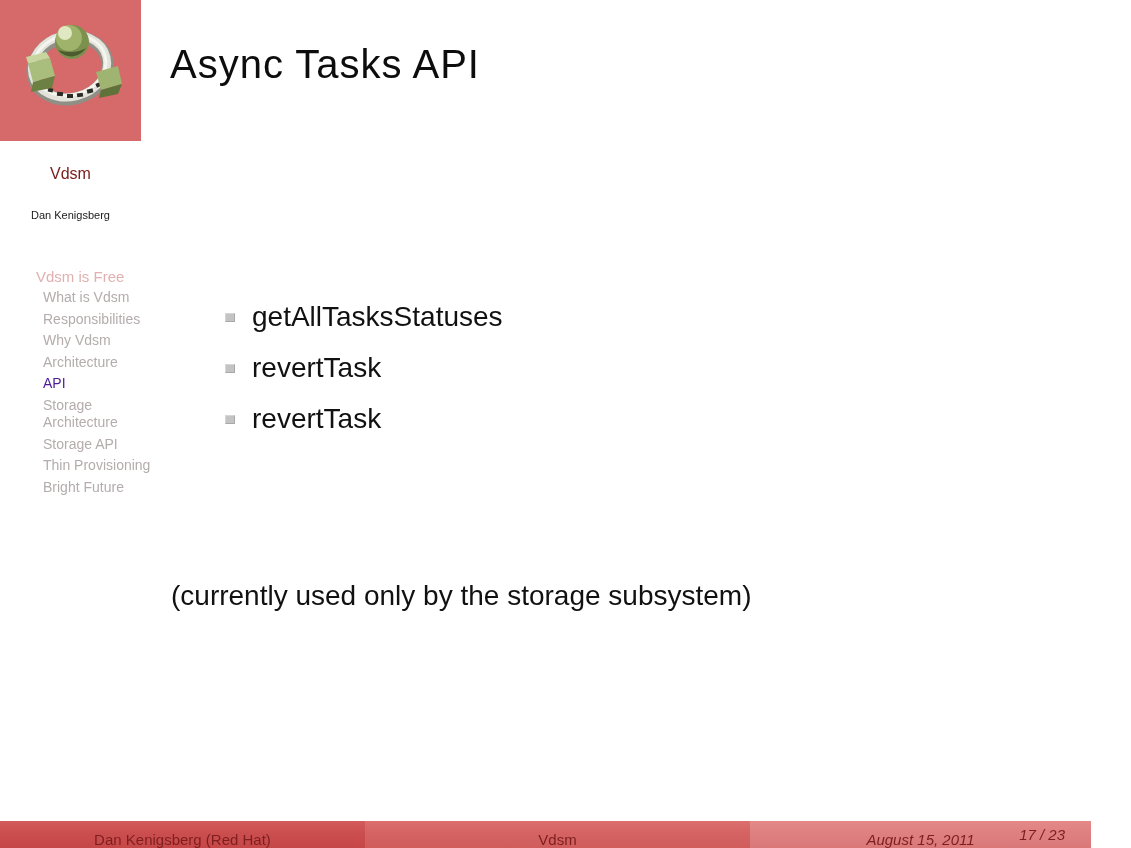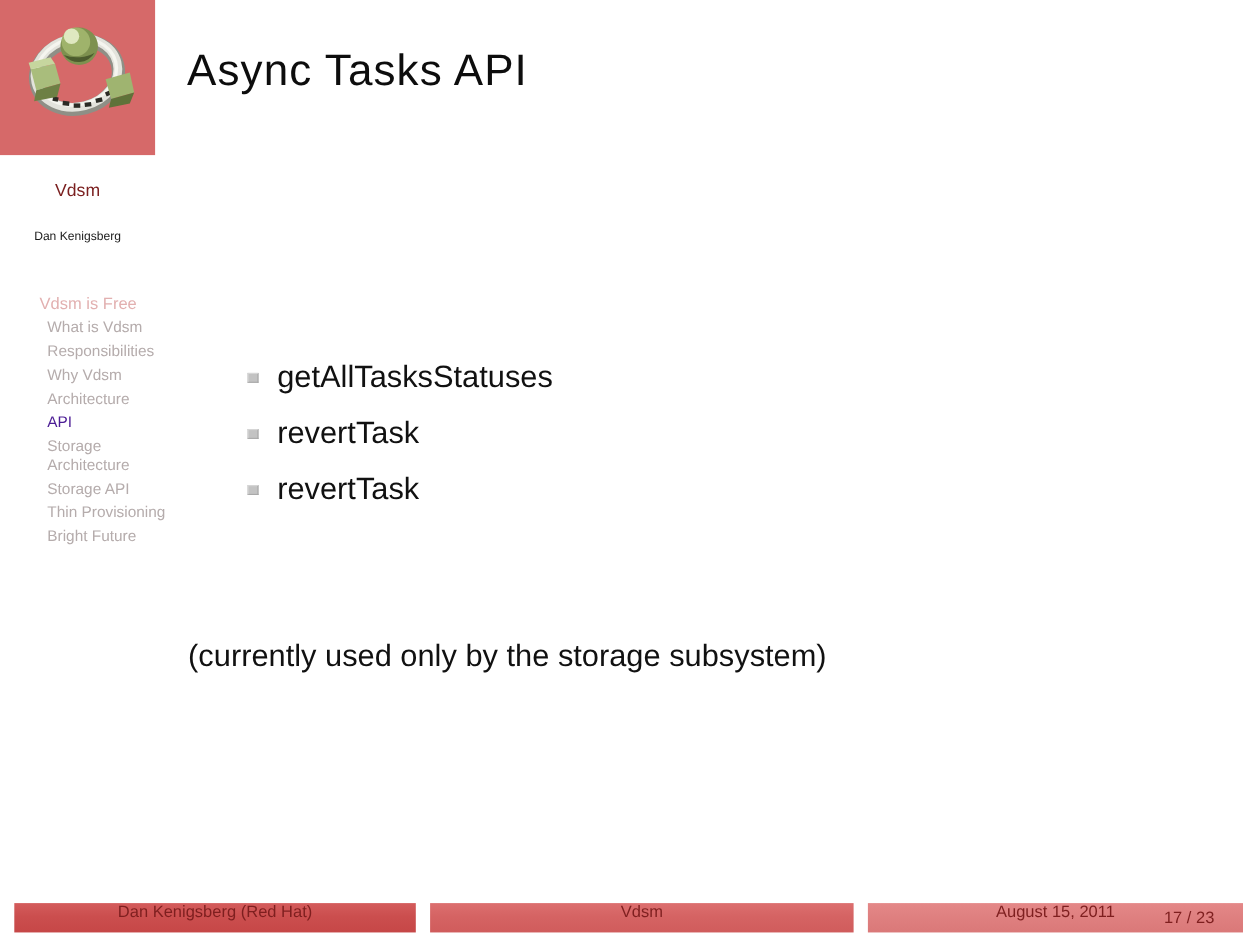--- a/index.html
+++ b/index.html
@@ -76,21 +76,21 @@
     padding-bottom: 2px;
     color: #b5acac;
   }
   .nav-item.current {
     color: #4c1d95;
   }
 
   
   .bullet-list {
     position: absolute;
-    left: 225px; top: 329px;
+    left: 225px; top: 303px;
     list-style: none;
     margin: 0; padding: 0;
   }
   .bullet-item {
     position: relative;
     margin-bottom: 23px;
     height: 28px;
     padding-left: 27px;
     font-size: 28px;
     line-height: 28px;
@@ -122,36 +122,36 @@
     left: 0; bottom: 0;
     width: 1131px; height: 27px;
     display: flex;
     font-size: 15px;
     color: #7e1f1f;
   }
   .footer-seg {
     position: relative;
     height: 27px;
     display: flex;
-    align-items: flex-start;
+    align-items: flex-end;
     justify-content: center;
     white-space: nowrap;
-    margin-left: 13px;
   }
   .footer-seg.seg-author {
     width: 365px;
     background: linear-gradient(180deg, #d45c5c 0%, #cb4e4e 45%, #c64747 100%);
   }
   .footer-seg.seg-title {
     width: 385px;
     background: linear-gradient(180deg, #dc6f6f 0%, #d56363 45%, #d05c5c 100%);
   }
   .footer-seg.seg-date {
     width: 341px;
     background: linear-gradient(180deg, #e48888 0%, #df8080 45%, #da7878 100%);
+    font-style: italic;
   }
   .footer-page {
     position: absolute;
     right: 26px;
     top: 0;
     height: 27px;
     display: flex;
     align-items: center;
   }
 </style>

